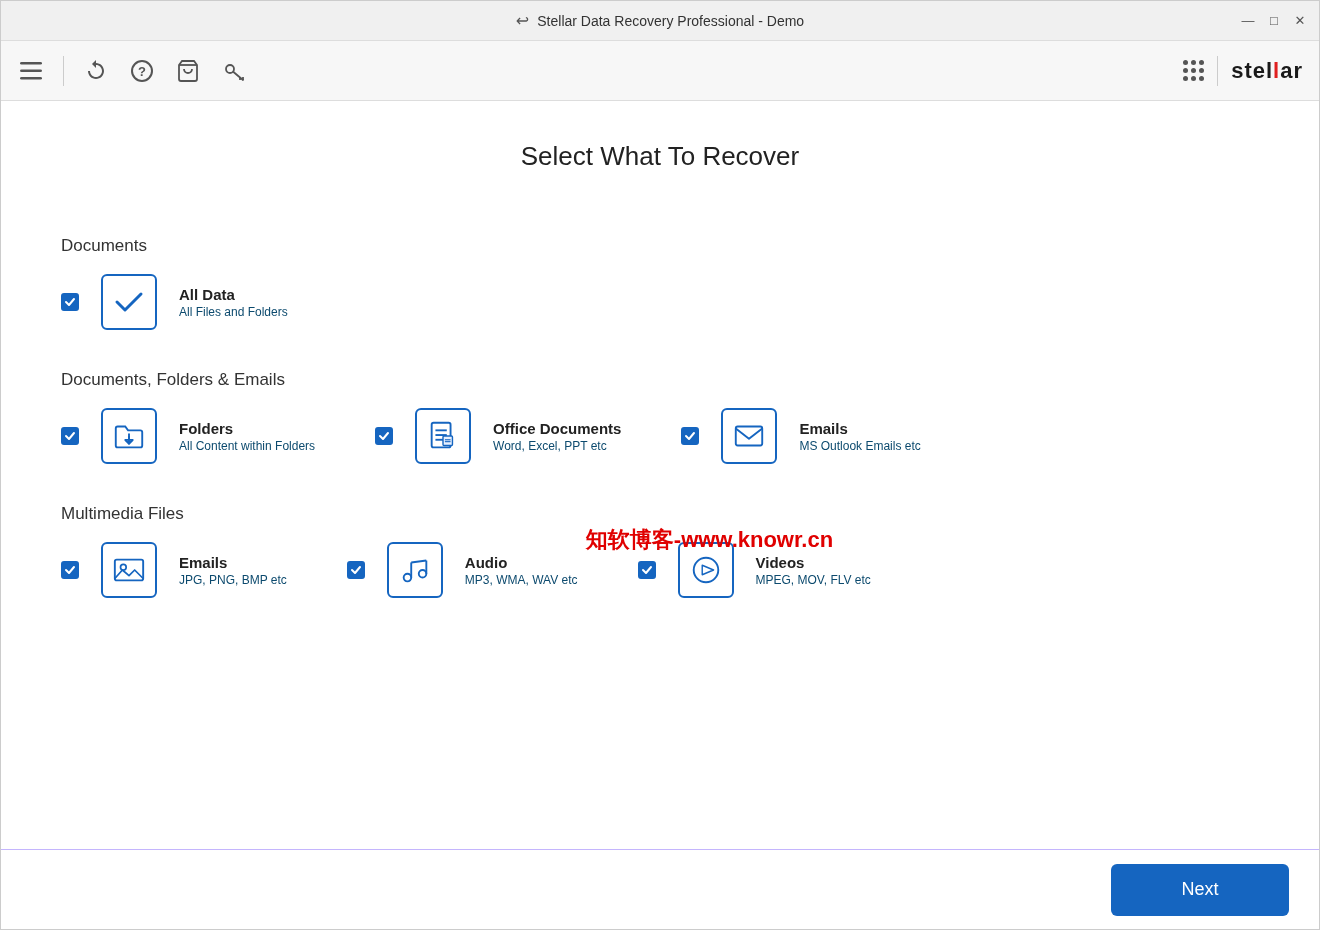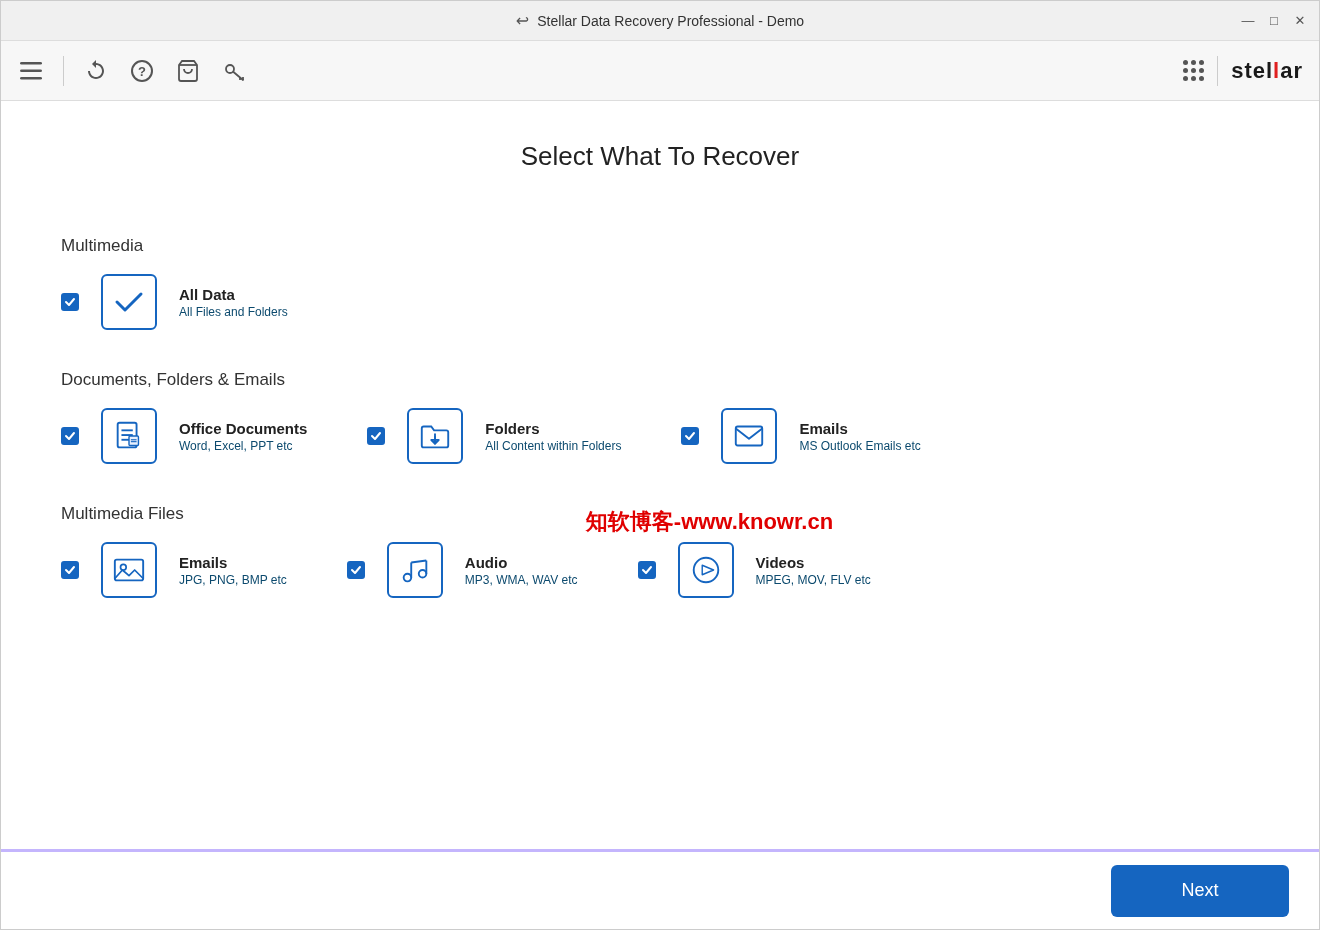--- a/index.html
+++ b/index.html
@@ -190,35 +190,35 @@
     }
     .option-sublabel {
       font-size: 12px;
       color: #0c4a6e;
       margin-top: 2px;
     }
 
     
     .watermark {
       position: absolute;
-      top: 406px;
+      top: 424px;
       left: 50%;
       transform: translateX(-30%);
       font-size: 22px;
       font-weight: 700;
       color: #e00000;
       white-space: nowrap;
       pointer-events: none;
       z-index: 10;
     }
 
     
     .bottom-bar {
       height: 80px;
-      border-top: 3px solid #c4b5fd;
+      border-top: 1px solid #c4b5fd;
       display: flex;
       align-items: center;
       justify-content: flex-end;
       padding: 0 30px;
       flex-shrink: 0;
     }
     .next-button {
       background: #1565c0;
       color: #fff;
       border: none;
@@ -319,21 +319,21 @@
   </div>
 </div>
 
 <div style="position:relative; flex:1; display:flex; flex-direction:column; overflow:hidden;">
   <div class="watermark">知软博客-www.knowr.cn</div>
 
   <div class="main-content">
     <h1 class="page-title">Select What To Recover</h1>
 
     <div class="section">
-      <div class="section-title">Multimedia</div>
+      <div class="section-title">Documents</div>
       <div class="options-row">
         <div class="option-item">
           <div class="checkbox-wrap">
             <div class="checkbox">
               <svg viewBox="0 0 12 12" fill="none">
                   <polyline points="2,6 5,9 10,3" stroke="white" stroke-width="2" stroke-linecap="round" stroke-linejoin="round"></polyline>
                 </svg>
             </div>
           </div>
           <div class="alldata-checkbox">
@@ -345,20 +345,40 @@
             <span class="option-label">All Data</span>
             <span class="option-sublabel">All Files and Folders</span>
           </div>
         </div>
       </div>
     </div>
 
     <div class="section">
       <div class="section-title">Documents, Folders &amp; Emails</div>
       <div class="options-row">
+
+        <div class="option-item">
+          <div class="checkbox">
+            <svg viewBox="0 0 12 12" fill="none">
+                <polyline points="2,6 5,9 10,3" stroke="white" stroke-width="2" stroke-linecap="round" stroke-linejoin="round"></polyline>
+              </svg>
+          </div>
+          <div class="option-icon-box">
+            <svg viewBox="0 0 36 36" fill="none" width="34" height="34">
+              <path d="M4 10C4 8.9 4.9 8 6 8h8l3 4h13c1.1 0 2 .9 2 2v14c0 1.1-.9 2-2 2H6c-1.1 0-2-.9-2-2V10z" stroke="#1565c0" stroke-width="2" fill="none"></path>
+              <polyline points="18,18 18,26 14,22 22,22 18,26" stroke="#1565c0" stroke-width="1.8" stroke-linejoin="round" fill="none"></polyline>
+              <line x1="18" y1="16" x2="18" y2="26" stroke="#1565c0" stroke-width="2" stroke-linecap="round"></line>
+              <polyline points="14,22 18,26 22,22" stroke="#1565c0" stroke-width="2" stroke-linejoin="round" fill="none"></polyline>
+            </svg>
+          </div>
+          <div class="option-text">
+            <span class="option-label">Folders</span>
+            <span class="option-sublabel">All Content within Folders</span>
+          </div>
+        </div>
 
         <div class="option-item">
           <div class="checkbox">
             <svg viewBox="0 0 12 12" fill="none">
                 <polyline points="2,6 5,9 10,3" stroke="white" stroke-width="2" stroke-linecap="round" stroke-linejoin="round"></polyline>
               </svg>
           </div>
           <div class="option-icon-box">
             <svg viewBox="0 0 36 36" fill="none" width="34" height="34">
               <rect x="6" y="4" width="20" height="26" rx="2" stroke="#1565c0" stroke-width="2" fill="none"></rect>
@@ -377,40 +397,20 @@
         </div>
 
         <div class="option-item">
           <div class="checkbox">
             <svg viewBox="0 0 12 12" fill="none">
                 <polyline points="2,6 5,9 10,3" stroke="white" stroke-width="2" stroke-linecap="round" stroke-linejoin="round"></polyline>
               </svg>
           </div>
           <div class="option-icon-box">
             <svg viewBox="0 0 36 36" fill="none" width="34" height="34">
-              <path d="M4 10C4 8.9 4.9 8 6 8h8l3 4h13c1.1 0 2 .9 2 2v14c0 1.1-.9 2-2 2H6c-1.1 0-2-.9-2-2V10z" stroke="#1565c0" stroke-width="2" fill="none"></path>
-              <polyline points="18,18 18,26 14,22 22,22 18,26" stroke="#1565c0" stroke-width="1.8" stroke-linejoin="round" fill="none"></polyline>
-              <line x1="18" y1="16" x2="18" y2="26" stroke="#1565c0" stroke-width="2" stroke-linecap="round"></line>
-              <polyline points="14,22 18,26 22,22" stroke="#1565c0" stroke-width="2" stroke-linejoin="round" fill="none"></polyline>
-            </svg>
-          </div>
-          <div class="option-text">
-            <span class="option-label">Folders</span>
-            <span class="option-sublabel">All Content within Folders</span>
-          </div>
-        </div>
-
-        <div class="option-item">
-          <div class="checkbox">
-            <svg viewBox="0 0 12 12" fill="none">
-                <polyline points="2,6 5,9 10,3" stroke="white" stroke-width="2" stroke-linecap="round" stroke-linejoin="round"></polyline>
-              </svg>
-          </div>
-          <div class="option-icon-box">
-            <svg viewBox="0 0 36 36" fill="none" width="34" height="34">
               <rect x="4" y="8" width="28" height="20" rx="2" stroke="#1565c0" stroke-width="2" fill="none"></rect>
               <polyline points="4,10 18,21 32,10" stroke="#1565c0" stroke-width="2" stroke-linejoin="round" fill="none"></polyline>
             </svg>
           </div>
           <div class="option-text">
             <span class="option-label">Emails</span>
             <span class="option-sublabel">MS Outlook Emails etc</span>
           </div>
         </div>
 

